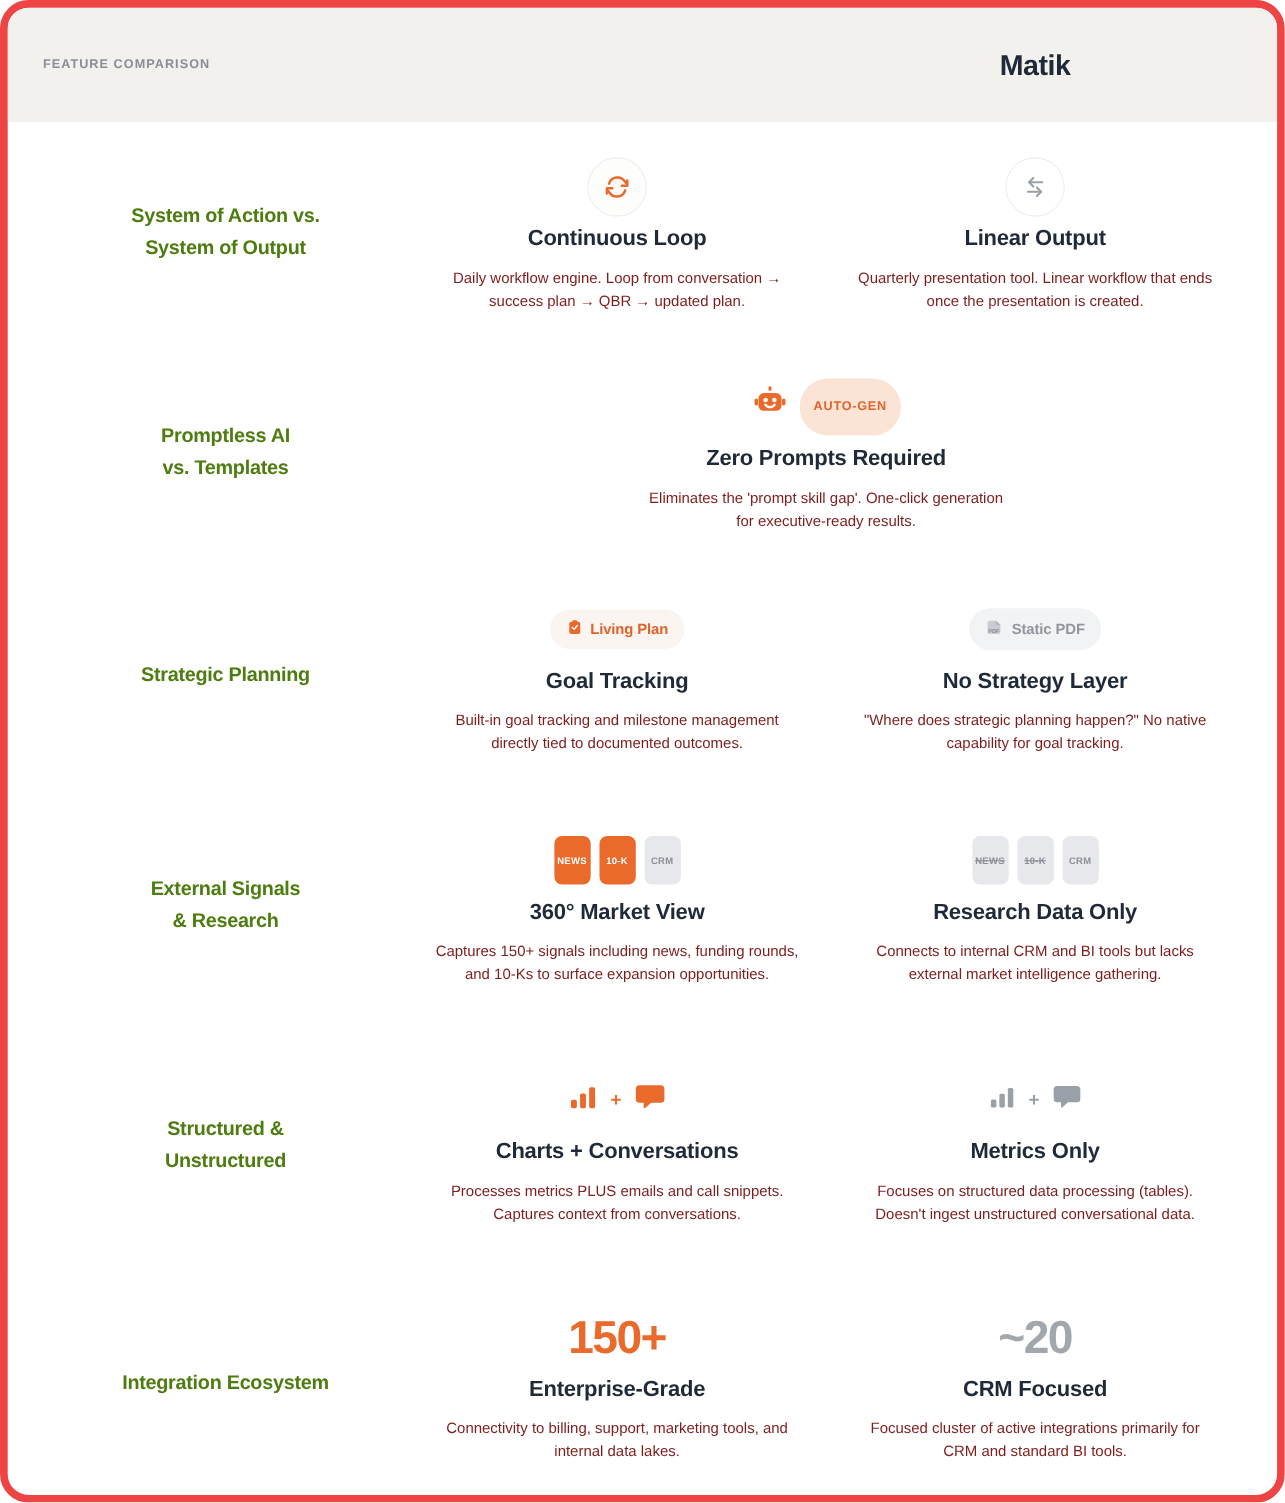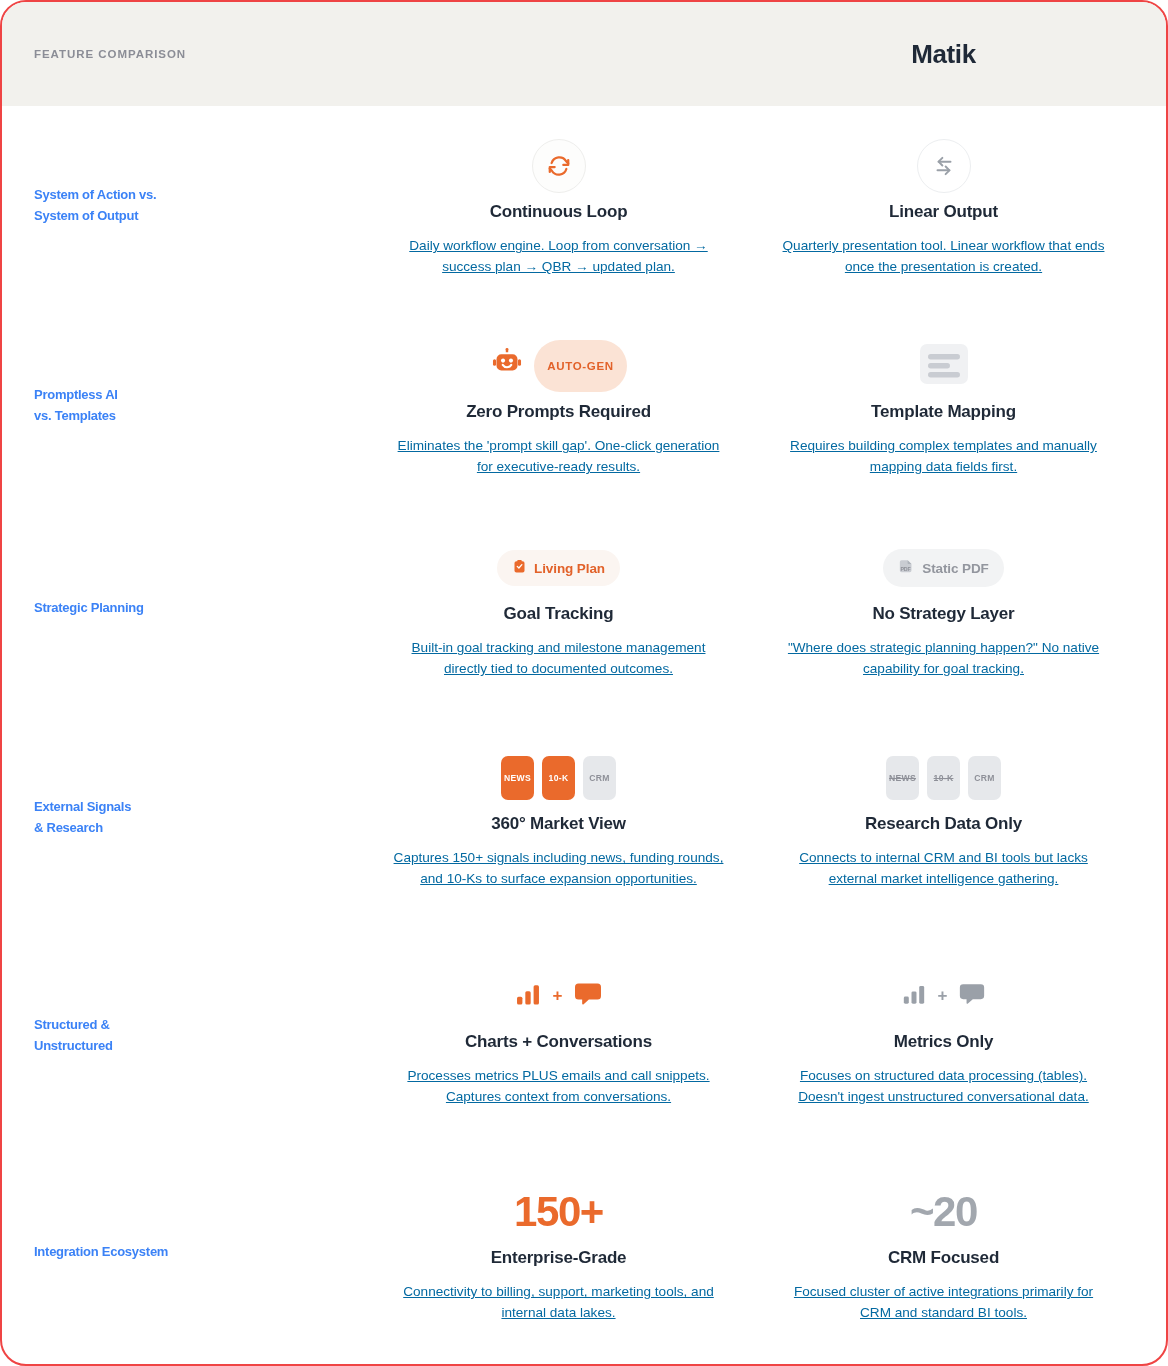--- a/index.html
+++ b/index.html
@@ -10,21 +10,21 @@
     background: #ffffff;
     font-family: "Liberation Sans", sans-serif;
     -webkit-font-smoothing: antialiased;
   }
 
   .comparison-card {
     position: relative;
     width: 1168px;
     height: 1366px;
     background: #ffffff;
-    border: 2px solid #ef4444;
+    border: 7px solid #ef4444;
     border-radius: 26px;
     overflow: hidden;
     display: flex;
     flex-direction: column;
   }
 
   
   .card-header {
     flex: 0 0 104px;
     background: #f2f1ed;
@@ -61,26 +61,27 @@
   }
   .row.r1 { height: 200px; }
   .row.r2 { height: 200px; }
   .row.r3 { height: 204px; }
   .row.r4 { height: 216px; }
   .row.r5 { height: 220px; }
   .row.r6 { height: 212px; }
 
   .row-label {
     flex: 0 0 332px;
-    font-size: 13px;
+    font-size: 18px;
     font-weight: 700;
     line-height: 1.6;
-    color: #3b82f6;
+    color: #4d7c0f;
     letter-spacing: -0.25px;
     white-space: pre-line;
+    text-align: center;
   }
 
   .cell {
     flex: 1 1 0;
     display: flex;
     flex-direction: column;
     align-items: center;
     text-align: center;
     padding: 0 14px;
   }
@@ -88,33 +89,32 @@
   .cell-visual {
     height: 64px;
     display: flex;
     align-items: center;
     justify-content: center;
     gap: 10px;
     margin-bottom: 4px;
   }
 
   .cell-title {
-    font-size: 17px;
+    font-size: 20px;
     font-weight: 700;
     color: #1f2937;
     letter-spacing: -0.2px;
     margin-bottom: 14px;
   }
 
   .cell-desc {
     font-size: 13.6px;
     line-height: 1.52;
-    color: #0369a1;
+    color: #7f1d1d;
     max-width: 330px;
-    text-decoration: underline;
   }
 
   
   .icon-circle {
     width: 54px; height: 54px;
     border-radius: 50%;
     border: 1px solid #eeeeec;
     background: #fdfdfc;
     display: flex; align-items: center; justify-content: center;
   }
@@ -239,34 +239,20 @@
               <circle cx="14.8" cy="9.6" r="1.45" fill="#ffffff"></circle>
               <path d="M9 12.6c.7 1.1 1.8 1.65 3 1.65s2.3-.55 3-1.65" fill="none" stroke="#ffffff" stroke-width="1.5" stroke-linecap="round"></path>
             </svg>
           </span>
           <span class="tag-pill accent-soft">AUTO-GEN</span>
         </div>
         <div class="cell-title">Zero Prompts Required</div>
         <div class="cell-desc">Eliminates the 'prompt skill gap'. One-click generation for executive-ready results.</div>
       </div>
 
-      <div class="cell">
-        <div class="cell-visual">
-          <span>
-            <svg width="58" height="46" viewBox="0 0 58 46">
-              <rect x="5" y="3" width="48" height="40" rx="7" fill="#f0f1f3"></rect>
-              <rect x="13" y="13" width="32" height="5.4" rx="2.7" fill="#c9ccd2"></rect>
-              <rect x="13" y="22" width="22" height="5.4" rx="2.7" fill="#c9ccd2"></rect>
-              <rect x="13" y="31" width="32" height="5.4" rx="2.7" fill="#c9ccd2"></rect>
-            </svg>
-          </span>
-        </div>
-        <div class="cell-title">Template Mapping</div>
-        <div class="cell-desc">Requires building complex templates and manually mapping data fields first.</div>
-      </div>
     </div>
 
     <div class="row r3">
       <div class="row-label">Strategic Planning</div>
 
       <div class="cell">
         <div class="cell-visual">
           <span class="pill accent">
             <span>
               <svg width="15" height="15" viewBox="0 0 24 24" fill="#ea6a2c">

